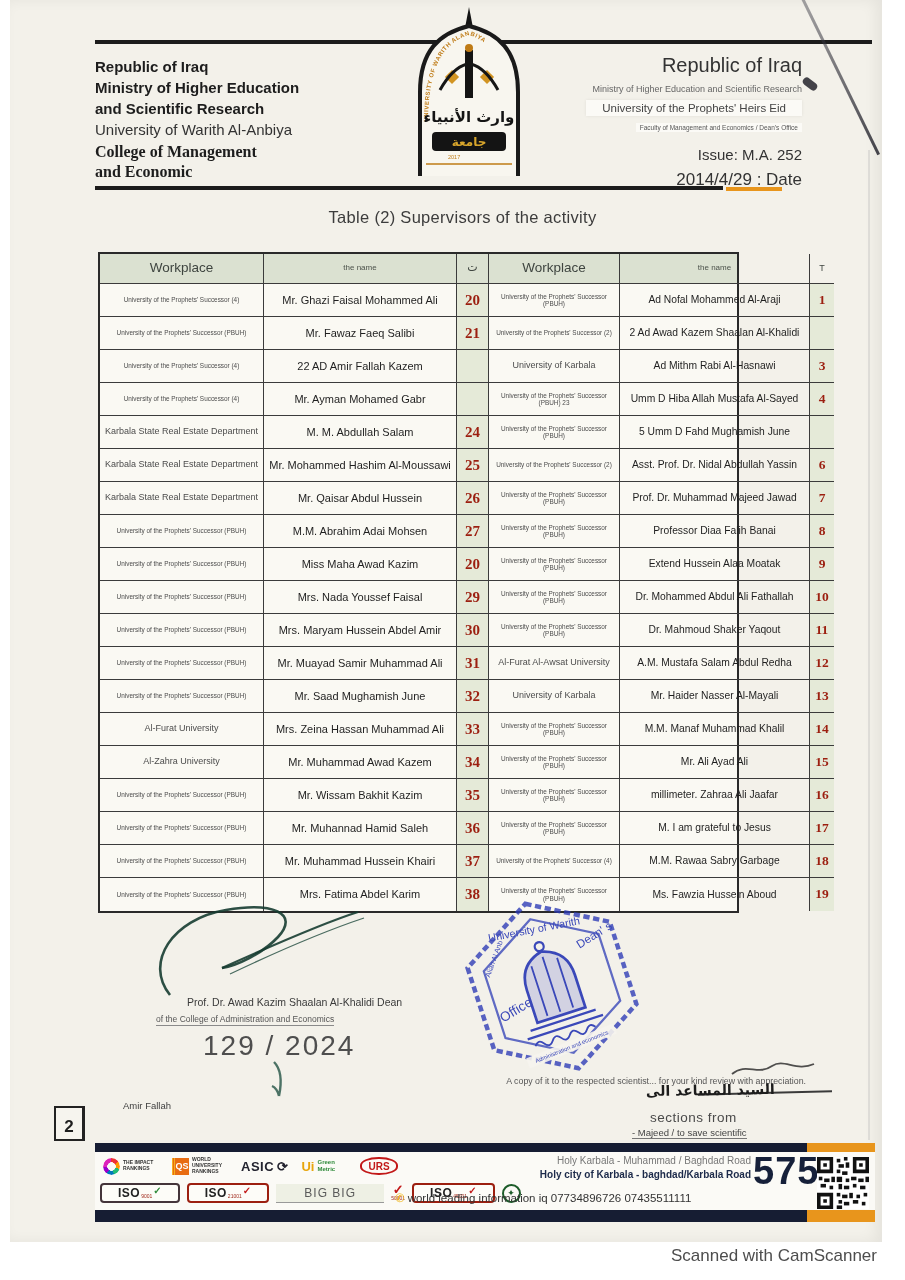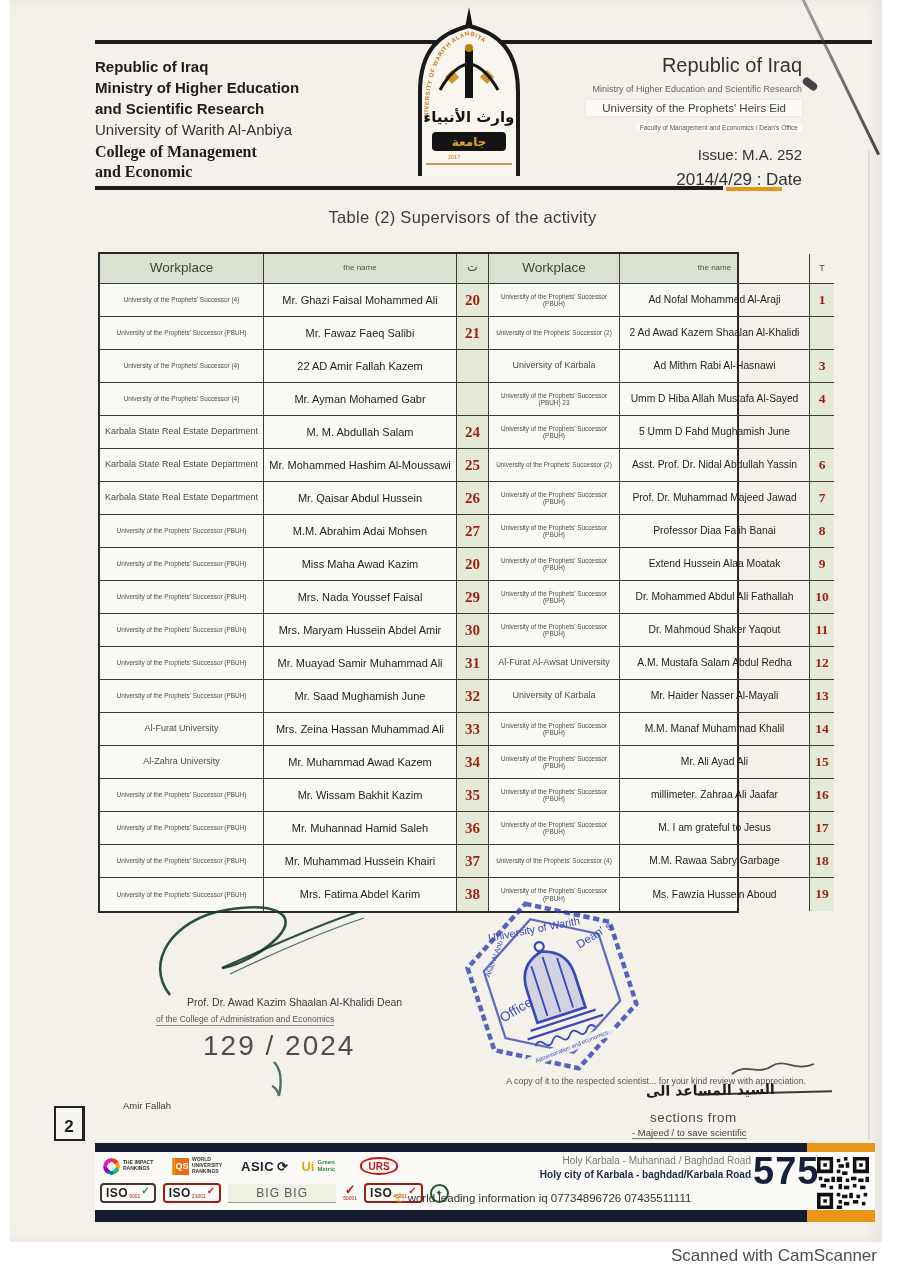--- a/index.html
+++ b/index.html
@@ -106,21 +106,21 @@
              -webkit-mask:radial-gradient(circle, transparent 34%, #000 36%); mask:radial-gradient(circle, transparent 34%, #000 36%); }
   .tiny2 { font-size:5px; font-weight:bold; color:#333; line-height:1.15; width:36px; }
   .qsbox { width:17px; height:17px; background:#e86c12; color:#fff; font-weight:bold; font-size:9px;
            display:flex; align-items:center; justify-content:center; border-left:3px double #f6b11e; }
   .asic { font-size:13px; font-weight:bold; color:#23232f; letter-spacing:.5px; }
   .uiy { font-size:13px; font-weight:bold; color:#e8a50c; }
   .uig { font-size:6px; font-weight:bold; color:#2f8a3a; line-height:1.1; width:30px; }
   .urs { border:2px solid #c21818; border-radius:50%/46%; padding:0 6px; color:#c21818;
          font-weight:bold; font-size:10px; height:18px; display:flex; align-items:center; }
   .isobox { border:2px solid #9c1f10; border-radius:4px; height:20px; display:flex; align-items:center;
-            padding:0 4px; gap:1px; background:#fdfcf8; }
+            padding:0 16px; gap:1px; background:#fdfcf8; }
   .isobox.dk { border-color:#44343a; }
   .isobox .iso { font-weight:bold; font-size:12px; color:#222; letter-spacing:.5px; }
   .isobox .n { font-size:5px; color:#9c1f10; align-self:flex-end; margin-bottom:2px; }
   .isobox .ck { color:#c21818; font-size:10px; font-weight:bold; margin-top:-6px; }
   .isobox.dk .ck { color:#2f8a3a; }
   .bigbig { background:#eef0e4; border-bottom:1.5px solid #999; width:108px; height:19px; text-align:center;
             font-size:12px; color:#5a5a5a; letter-spacing:1px; line-height:19px; }
   .lonecheck { display:flex; flex-direction:column; align-items:center; }
   .lonecheck .ck { color:#c21818; font-size:13px; font-weight:bold; line-height:.8; }
   .lonecheck .n { font-size:5px; color:#9c1f10; }
@@ -677,21 +677,21 @@
         </div>
         <div class="isobox">
           <span class="iso">ISO</span>
           <span class="n">45001</span>
           <span class="ck">✓</span>
         </div>
         <div class="wreath">✦</div>
       </div>
 
       <div id="addr">
-        <div class="a1">Holy Karbala - Muhannad / Baghdad Road</div>
+        <div class="a1">Holy Karbala - Muhammad / Baghdad Road</div>
         <div class="a2">Holy city of Karbala - baghdad/Karbala Road</div>
       </div>
       <div id="bignum">5751</div>
       <div id="phone1">✆</div>
       <div id="infoline"><span class="ph">✆</span><span>world leading information iq 07734896726 07435511111</span></div>
 
       <svg id="qr" width="52" height="52" viewBox="0 0 29 29">
         <rect width="29" height="29" fill="#fff"></rect>
         <g fill="#111">
           <path d="M0,0h9v9h-9z M2,2v5h5v-5z M3.5,3.5h2v2h-2z" fill-rule="evenodd"></path>

